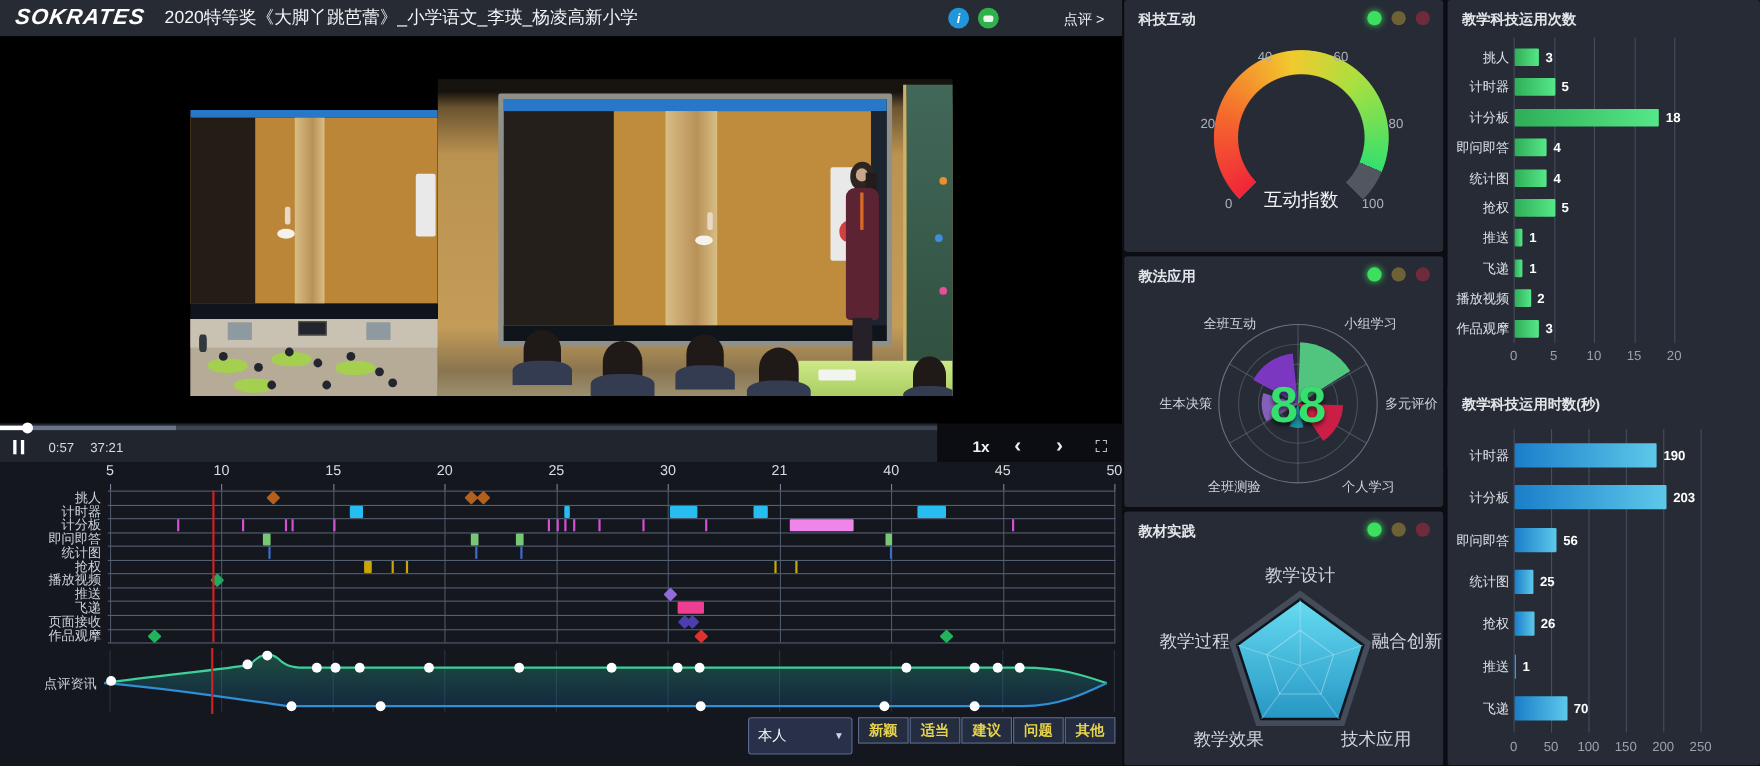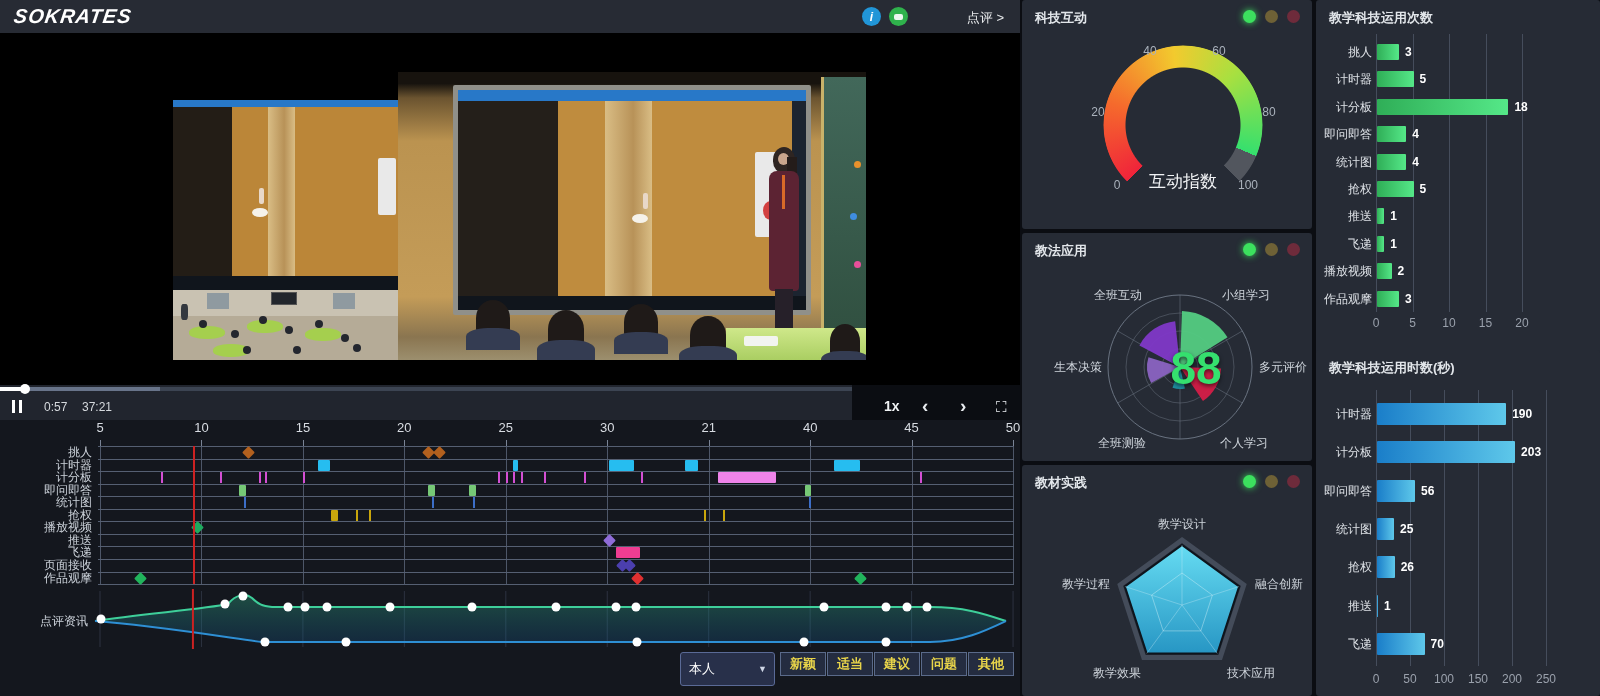--- a/index.html
+++ b/index.html
@@ -123,45 +123,46 @@
       #a8e040 180deg, #35e06e 248deg, #52565e 248deg, #52565e 270deg, transparent 270deg);
     -webkit-mask:radial-gradient(closest-side, transparent 0 57px, #000 58px 79px, transparent 80px);
     mask:radial-gradient(closest-side, transparent 0 57px, #000 58px 79px, transparent 80px); }
   #gaugeValue { position:absolute; left:81px; top:96px; width:160px; text-align:center;
     font-size:52px; font-weight:bold; color:#35e06e; line-height:52px; }
   #gaugeLabel { position:absolute; left:81px; top:170px; width:160px; text-align:center; font-size:17px; color:#f0f2f4; }
   .gtick { position:absolute; font-size:12px; color:#aab2bc; transform:translate(-50%,-50%); }
   .gt0 { left:95px; top:185px; } .gt1 { left:76px; top:112px; } .gt2 { left:128px; top:51px; }
   .gt3 { left:197px; top:51px; } .gt4 { left:247px; top:112px; } .gt5 { left:226px; top:185px; }
   
-  #roseValue { position:absolute; left:104px; top:108px; width:140px; text-align:center;
+  #roseValue { position:absolute; left:88px; top:108px; width:140px; text-align:center;
     font-size:46px; font-weight:bold; color:#35e06e; text-shadow:0 2px 4px rgba(0,0,0,.6); }
   .rlabel { position:absolute; font-size:12px; color:#cfd5dc; transform:translate(-50%,-50%); white-space:nowrap; }
   .rl0 { left:96px; top:62px; } .rl1 { left:224px; top:62px; } .rl2 { left:56px; top:134px; }
   .rl3 { left:261px; top:134px; } .rl4 { left:100px; top:210px; } .rl5 { left:222px; top:210px; }
   
   #pentValue { position:absolute; left:90px; top:118px; width:140px; text-align:center;
     font-size:44px; font-weight:bold; color:#35e06e; text-shadow:0 2px 4px rgba(0,0,0,.5); }
-  .plabel { position:absolute; font-size:12px; color:#cfd5dc; transform:translate(-50%,-50%); white-space:nowrap; }
+  .plabel { position:absolute; font-size:16px; color:#cfd5dc; transform:translate(-50%,-50%); white-space:nowrap; }
   .pl0 { left:160px; top:59px; } .pl1 { left:257px; top:119px; } .pl2 { left:229px; top:208px; }
   .pl3 { left:95px; top:208px; } .pl4 { left:64px; top:119px; }
   
   .blabel { position:absolute; left:0; width:56px; text-align:right; font-size:12px; color:#dde1e6; }
   .bbar { position:absolute; border-radius:1px; }
   .bbar.green { background:linear-gradient(90deg,#2fae57,#55e888); }
   .bbar.blue  { background:linear-gradient(90deg,#1a7ec9,#5ec8ea); }
   .bval { position:absolute; font-size:12px; font-weight:bold; color:#fff; }
   .bgrid { position:absolute; width:1px; background:#454d5c; }
   .btick { position:absolute; width:30px; text-align:center; font-size:12px; color:#9aa1ac; transform:translateX(-50%); }
 </style>
 </head>
 <body>
 
 <div id="header">
   <div class="logo">SOKRATES</div>
+  <div class="vtitle">2020特等奖《大脚丫跳芭蕾》_小学语文_李瑛_杨凌高新小学</div>
   <div class="hicons">
     <span class="circ info">i</span>
     <span class="circ cam">
         <span class="camrect"></span>
       </span>
   </div>
   <a class="review">点评 &gt;</a>
 </div>
 
 <div id="video-stage">

